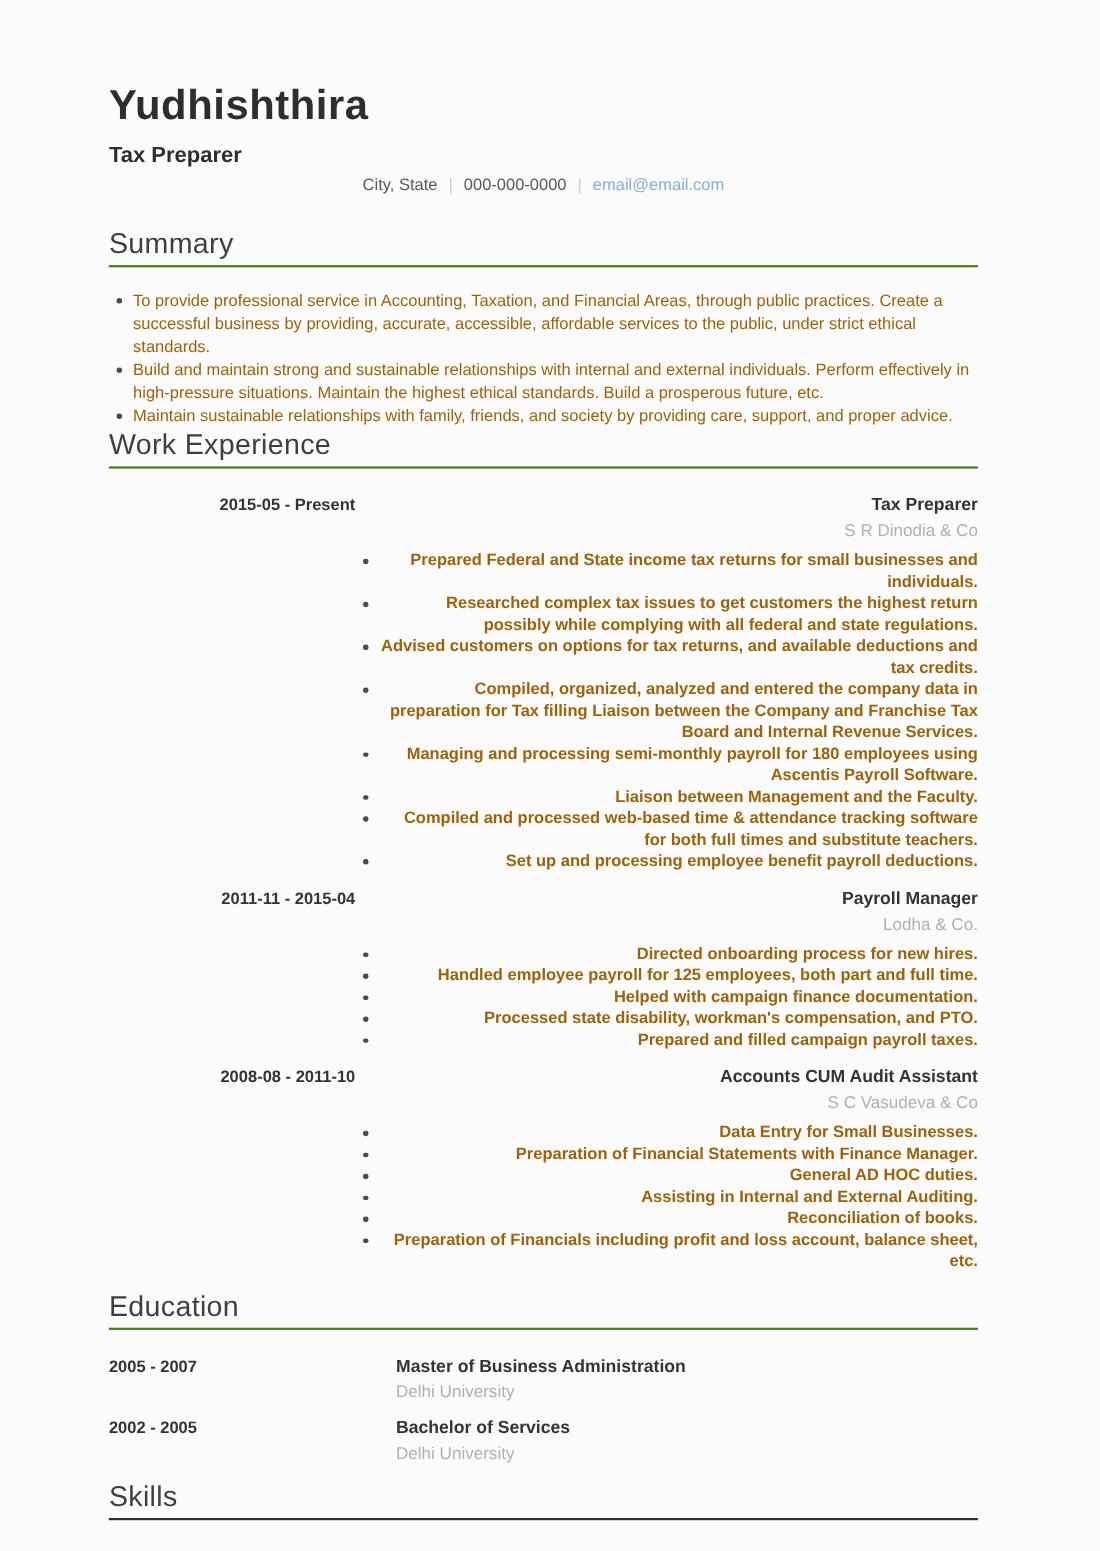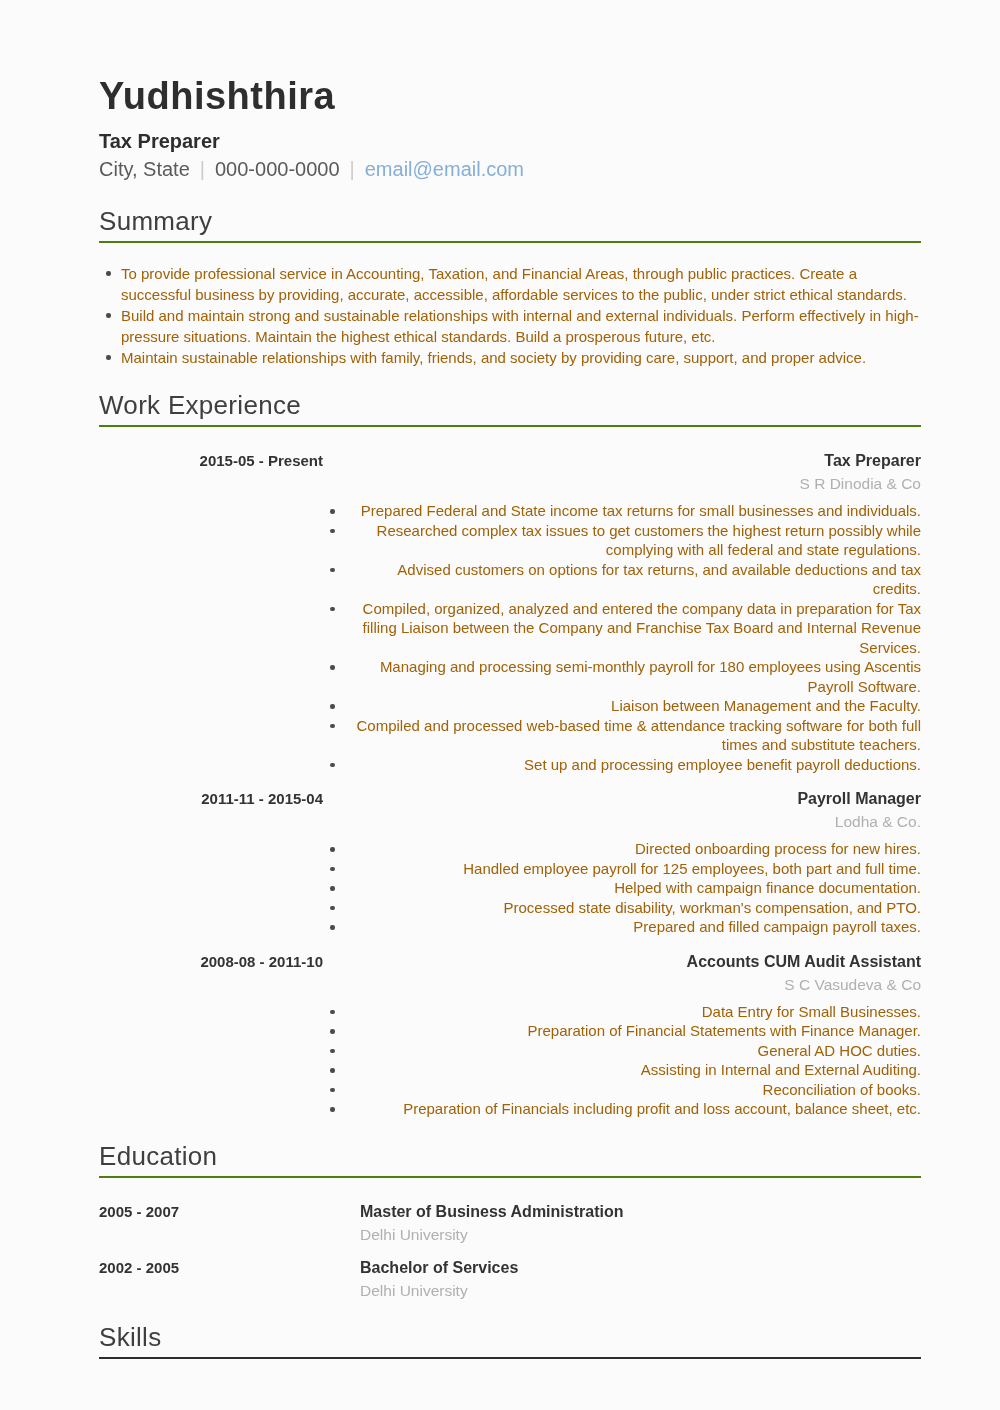--- a/index.html
+++ b/index.html
@@ -8,21 +8,21 @@
     width: 1000px;
     height: 1410px;
     overflow: hidden;
     font-family: "Liberation Sans", "DejaVu Sans", sans-serif;
     color: #4b4b4b;
     -webkit-font-smoothing: antialiased;
   }
   .page {
     width: 1000px;
     height: 1410px;
-    padding: 76px 79px 0 99px;
+    padding: 76px 111px 0 99px;
     background: #fbfbfb;
     overflow: hidden;
   }
 
   
   .name {
     font-size: 38px;
     line-height: 40px;
     font-weight: 700;
     color: #2e2e2e;
@@ -30,37 +30,38 @@
   }
   .job-title {
     margin-top: 14px;
     font-size: 20px;
     line-height: 22px;
     font-weight: 700;
     color: #2e2e2e;
   }
   .contact {
     margin-top: 8px;
-    font-size: 20px;
+    font-size: 15px;
     line-height: 18px;
     color: #5a5a5a;
+    text-align: center;
   }
   .contact .pipe {
     color: #cccccc;
     margin: 0 10px;
     font-weight: 400;
   }
   .contact .email {
     color: #85aed8;
     text-decoration: none;
     cursor: pointer;
   }
 
   
-  .section { margin-top: 22px; }
+  .section { }
   .section.summary { margin-top: 28px; }
   .section-heading {
     font-size: 26px;
     line-height: 30px;
     font-weight: 300;
     color: #3f3f3f;
     letter-spacing: 0.3px;
     padding-bottom: 5px;
     border-bottom: 2px solid #4d7c0f;
   }
@@ -106,21 +107,21 @@
     font-weight: 700;
     color: #333333;
   }
   .entry-org {
     margin-top: 4px;
     font-size: 15.5px;
     line-height: 18px;
     color: #b0b0b0;
   }
   .entry-body ul.bullets { margin-top: 8px; }
-  .entry-body ul.bullets li { line-height: 19.5px; }
+  .entry-body ul.bullets li { line-height: 19.5px; font-weight: bold; }
 
   .section.skills .section-heading { border-bottom-color: #2d2d2d; }
 </style>
 </head>
 <body>
 
 <div class="page">
 
   <div>
     <div class="name">Yudhishthira</div>

